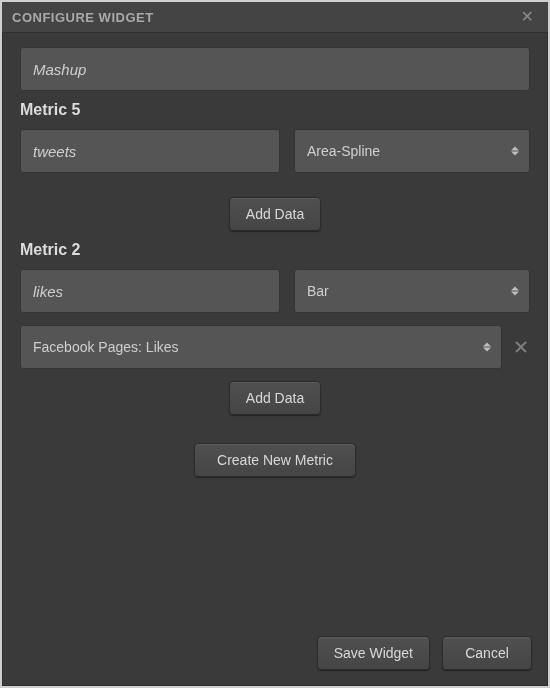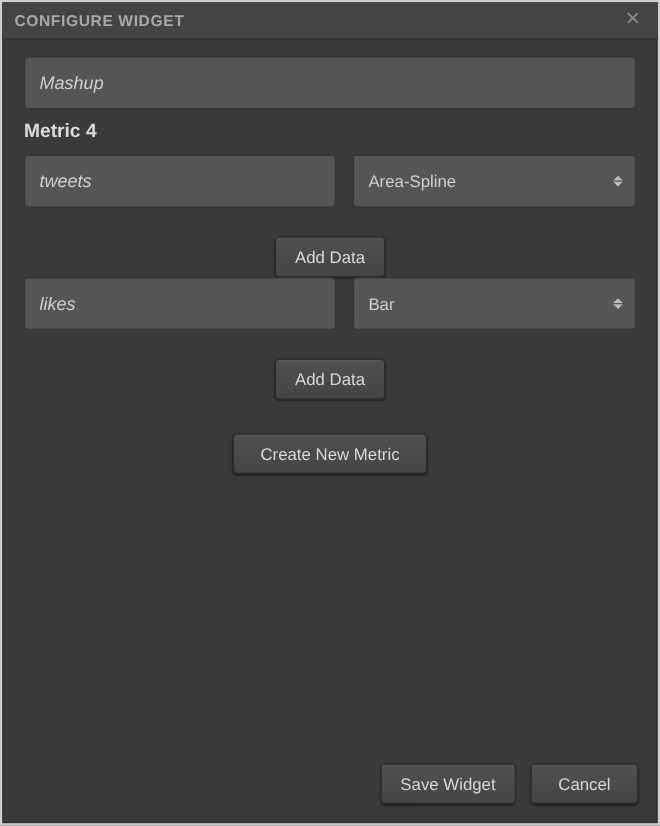--- a/index.html
+++ b/index.html
@@ -188,50 +188,65 @@
 
   <div class="titlebar">
     <div class="titlebar-text">CONFIGURE WIDGET</div>
     <div class="titlebar-close">✕</div>
   </div>
 
   <div class="body">
 
     <input class="input" value="Mashup" style="">
 
-    <div class="section-label">Metric 4</div>
+    <div class="section-label">Metric 5</div>
     <div class="row">
       <input class="input grow" style="flex: 0 0 260px;" value="tweets">
       <div class="select grow">
         <span>Area-Spline</span>
         <span class="caret">
               <span class="up"></span>
               <span class="down"></span>
             </span>
       </div>
     </div>
     <div class="spacer-sm"></div>
     <div class="spacer-sm"></div>
     <div class="btn-center-row">
       <button class="btn">
         <span>Add Data</span>
       </button>
     </div>
 
+    <div class="section-label">Metric 2</div>
     <div class="row">
       <input class="input grow" style="flex: 0 0 260px;" value="likes">
       <div class="select grow">
         <span>Bar</span>
         <span class="caret">
               <span class="up"></span>
               <span class="down"></span>
             </span>
       </div>
     </div>
     <div class="spacer-sm"></div>
+    <div class="data-row">
+      <div class="select">
+        <span>Facebook Pages: Likes</span>
+        <span class="caret">
+              <span class="up"></span>
+              <span class="down"></span>
+            </span>
+      </div>
+      <div class="remove-icon" title="Remove">
+        <svg viewBox="0 0 16 16" fill="currentColor">
+              <path d="M2.8 2.8a1 1 0 0 1 1.4 0L8 6.6l3.8-3.8a1 1 0 1 1 1.4 1.4L9.4 8l3.8 3.8a1 1 0 0 1-1.4 1.4L8 9.4l-3.8 3.8a1 1 0 0 1-1.4-1.4L6.6 8 2.8 4.2a1 1 0 0 1 0-1.4z"></path>
+            </svg>
+      </div>
+    </div>
     <div class="spacer-sm"></div>
     <div class="btn-center-row">
       <button class="btn">
         <span>Add Data</span>
       </button>
     </div>
 
     <div class="spacer-lg"></div>
 
     <div class="btn-center-row">

